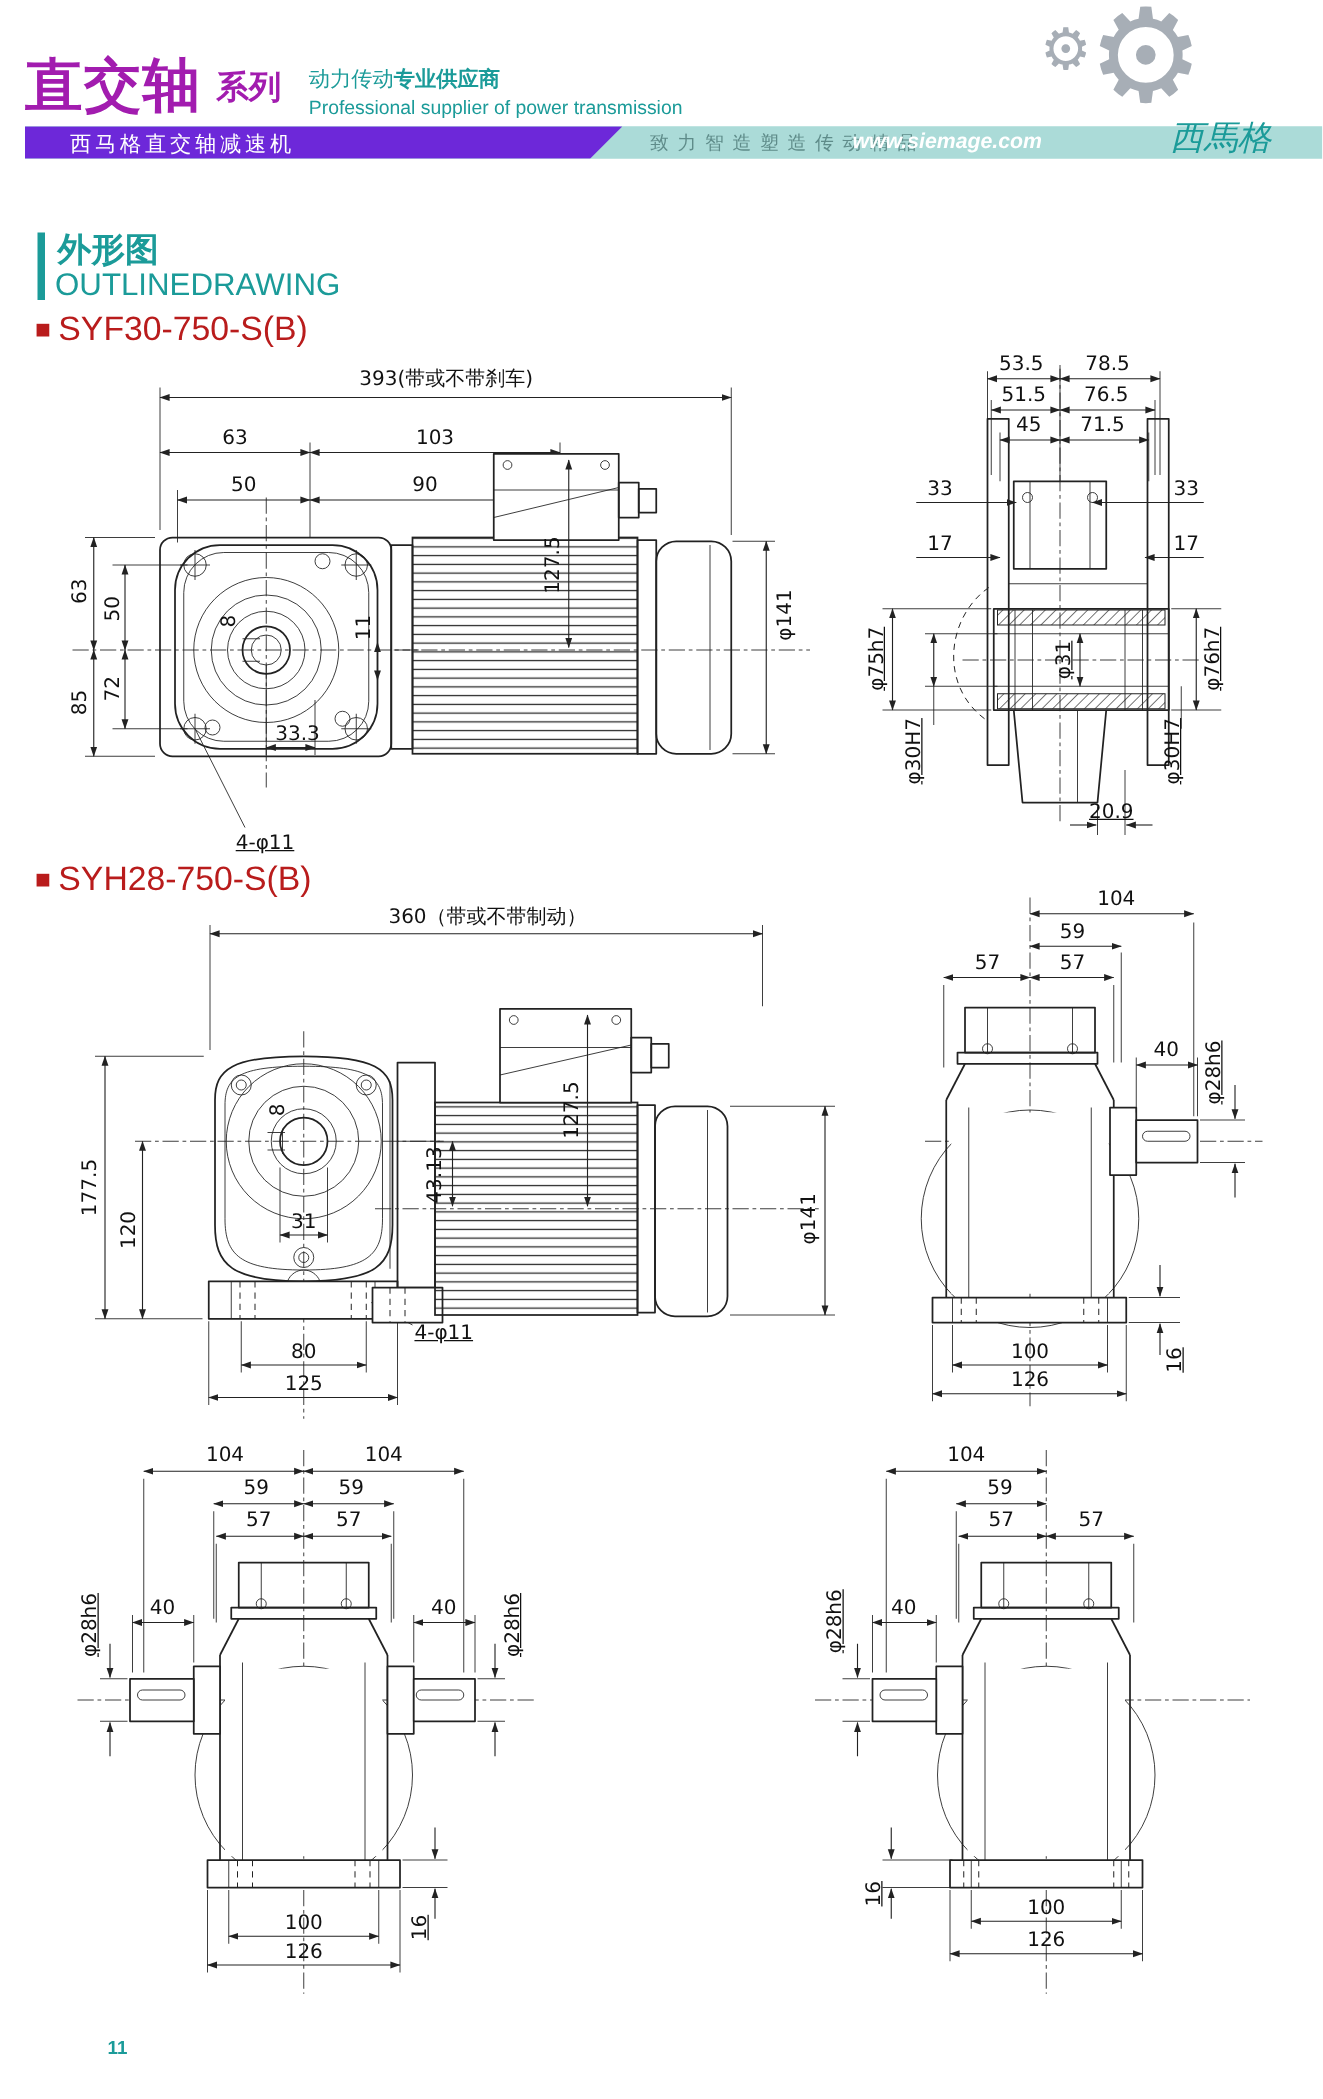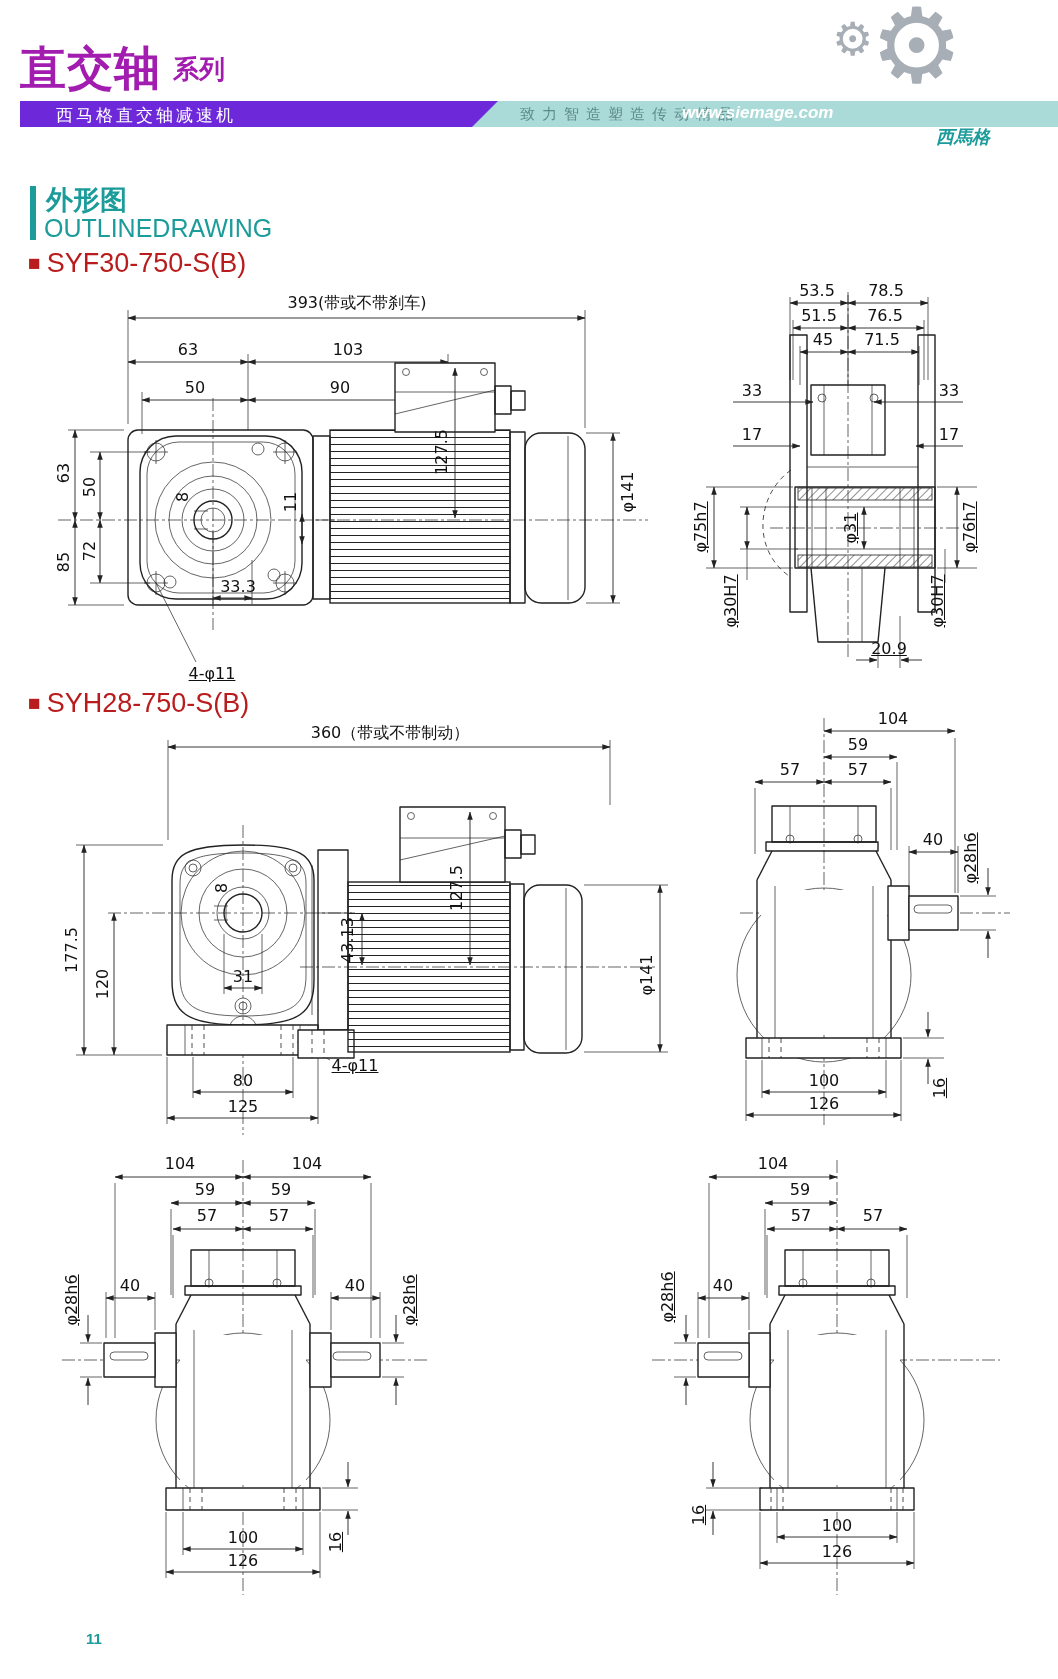--- a/index.html
+++ b/index.html
@@ -17,21 +17,21 @@
   .bar-dark{position:absolute;left:0;top:0;width:478px;height:26px;background:#6d28d9;
             clip-path:polygon(0 0,100% 0,calc(100% - 26px) 100%,0 100%);}
   .bar-dark span{position:absolute;left:36px;top:3px;color:#fff;font-size:17px;letter-spacing:3px;}
   .bar-zh{position:absolute;left:500px;top:4px;color:#5f8c8a;font-size:15px;letter-spacing:7px;}
   .bar-url{position:absolute;left:662px;top:2px;color:#fff;font-size:17px;font-weight:bold;font-style:italic;}
   .logo{position:absolute;left:818px;top:18px;width:240px;height:108px;}
   .logo .g1{position:absolute;left:52px;top:-24px;font-size:104px;color:#a7aeb6;line-height:1;}
   .logo .g2{position:absolute;left:14px;top:-2px;font-size:46px;color:#a7aeb6;line-height:1;}
   .logo .nm{position:absolute;left:4px;top:38px;font-size:37px;font-weight:900;font-style:italic;
             color:#1b9b99;letter-spacing:0.5px;}
-  .logo .zh{position:absolute;left:118px;top:74px;font-size:18px;font-weight:bold;font-style:italic;color:#1b9b99;margin-top:33px;}
+  .logo .zh{position:absolute;left:118px;top:74px;font-size:27px;font-weight:normal;font-style:italic;color:#1b9b99;}
   
   .sec-bar{position:absolute;left:30px;top:186px;width:6px;height:54px;background:#1b9b99;}
   .sec-zh{position:absolute;left:46px;top:182px;font-size:27px;font-weight:800;color:#1b9b99;}
   .sec-en{position:absolute;left:44px;top:214px;font-size:25px;font-weight:500;color:#1b9b99;}
   .model{position:absolute;color:#b91c1c;font-size:27px;font-weight:400;white-space:nowrap;}
   .model .bullet{font-size:21px;margin-right:6px;vertical-align:2px;}
   #model1{left:28px;top:248px;} #model2{left:28px;top:688px;}
   
   .lbl{position:absolute;transform:translate(-50%,-50%);font-size:16px;color:#111;
        white-space:nowrap;line-height:1;font-family:"DejaVu Sans",sans-serif;}
@@ -453,20 +453,24 @@
       <line class="d" x1="777" y1="1537" x2="897" y2="1537" marker-start="url(#ar)" marker-end="url(#ar)"></line>
       <line class="t" x1="760" y1="1512" x2="760" y2="1569"></line>
         <line class="t" x1="914" y1="1512" x2="914" y2="1569"></line>
       <line class="d" x1="760" y1="1563" x2="914" y2="1563" marker-start="url(#ar)" marker-end="url(#ar)"></line>
     </g>
   </svg>
 
   <div class="brand">
     <span class="big">直交轴</span><span class="suf">系列</span>
   </div>
+  <div class="slogan">
+    <div class="l1"><span>动力传动</span><b>专业供应商</b></div>
+    <div class="l2">Professional supplier of power transmission</div>
+  </div>
   <div class="bar">
     <div class="bar-dark">
       <span>西马格直交轴减速机</span>
     </div>
     <div class="bar-zh">致力智造塑造传动精品</div>
     <div class="bar-url">www.siemage.com</div>
   </div>
   <div class="logo">
     <span class="g1">⚙</span>
     <span class="g2">⚙</span>

